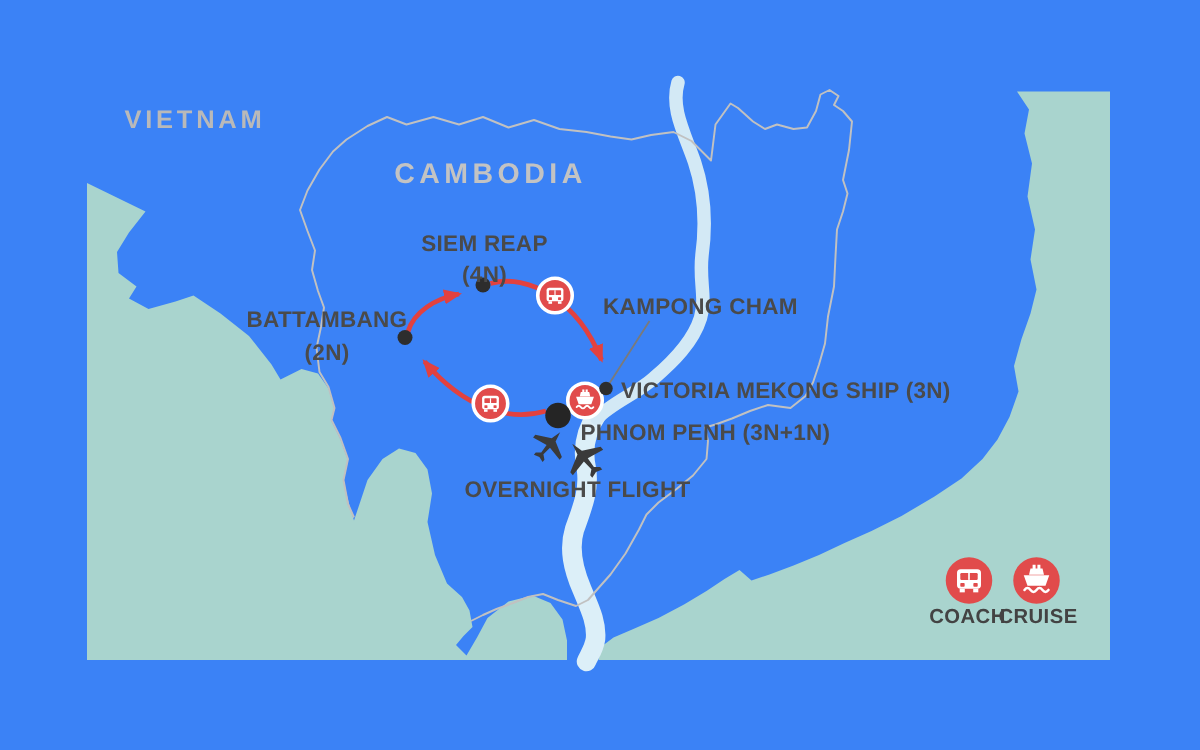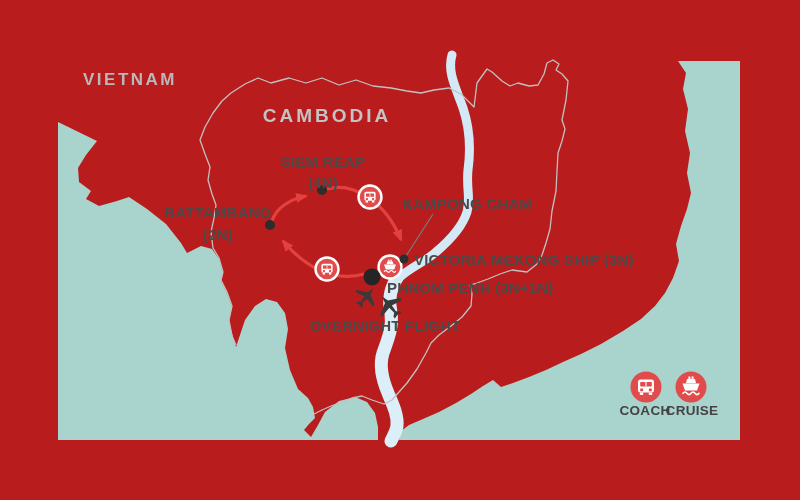--- a/index.html
+++ b/index.html
@@ -1,16 +1,16 @@
 <!DOCTYPE html>
 <html><head>
 <meta charset="utf-8">
 <style>
   html,body{margin:0;padding:0;background:#fff;}
-  .stage{width:800px;height:500px;position:relative;background:#b91c1c;overflow:hidden;}
+  .stage{width:800px;height:500px;position:relative;background:#3b82f6;overflow:hidden;}
   svg{display:block;}
   text{font-family:"Liberation Sans","DejaVu Sans",sans-serif;}
   .place-label{font-size:15px;font-weight:700;fill:#4a4a4a;letter-spacing:.2px;}
   .region-label{font-weight:700;}
   .legend-label{font-size:13.5px;font-weight:700;fill:#434343;letter-spacing:.3px;}
 </style>
 </head>
 <body>
 
 <div class="stage">

